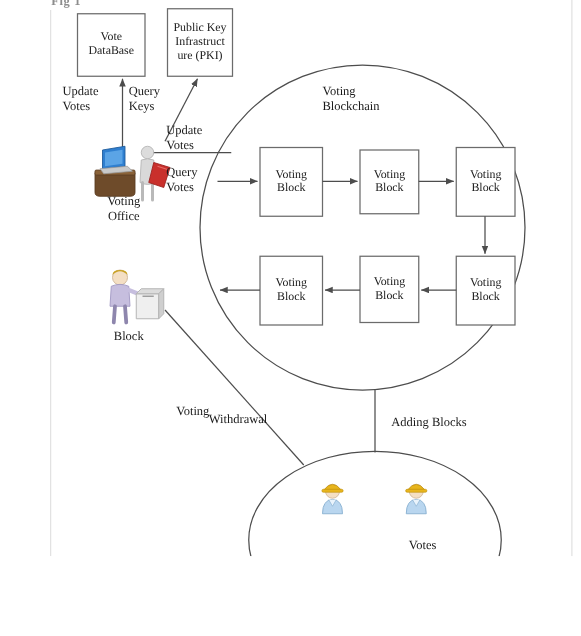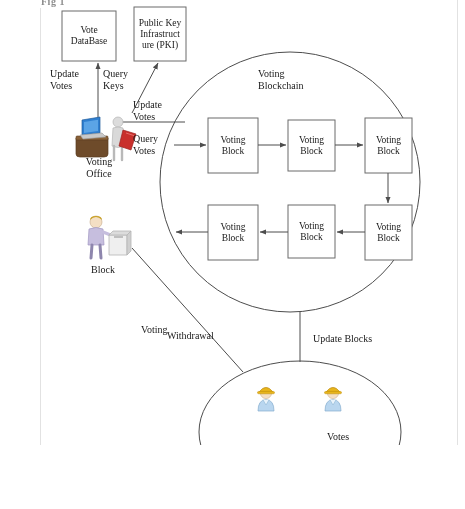--- a/index.html
+++ b/index.html
@@ -234,17 +234,17 @@
 Block</div>
   <div class="box-label" style="left:288px; top:205px; width:47px; height:53px;">Voting
 Block</div>
   <div class="box-label" style="left:365px; top:205px; width:47px; height:55px;">Voting
 Block</div>
 
   <div class="lbl" style="left:167px; top:294px; width:78px; text-align:left;margin-top:36px;">Withdrawal</div>
 
   <div class="lbl" style="left:141px; top:324px; width:60px; text-align:left;">Voting</div>
 
-  <div class="lbl" style="left:313px; top:333px; width:86px; text-align:left;">Update Blocks</div>
+  <div class="lbl" style="left:313px; top:333px; width:86px; text-align:left;">Adding Blocks</div>
 
   <div class="lbl" style="left:327px; top:431px; width:46px;">Votes</div>
 
 </div>
 
 </body></html>

